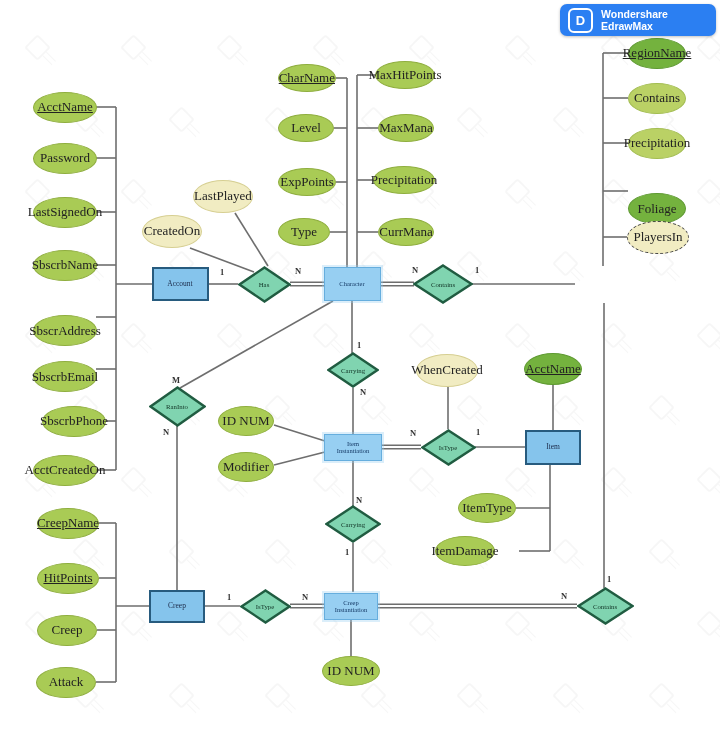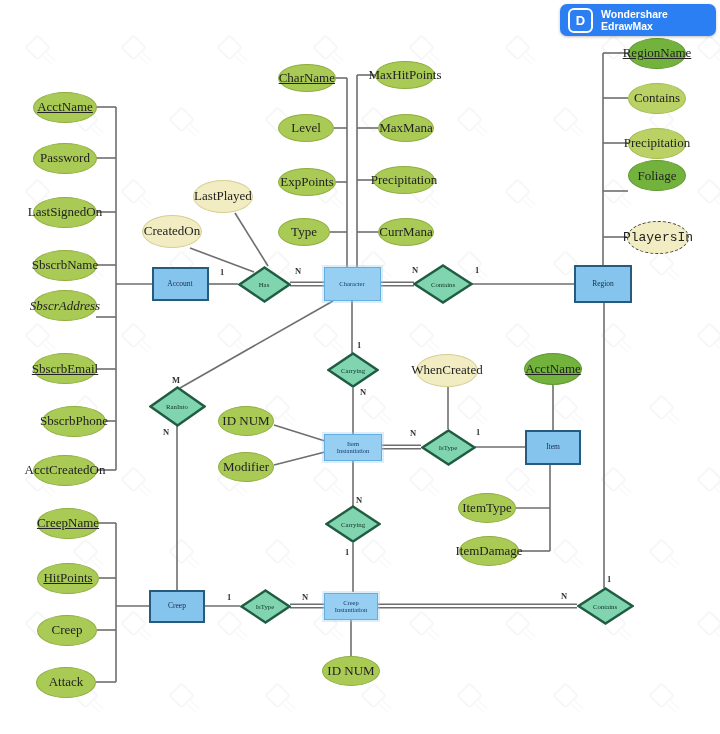--- a/index.html
+++ b/index.html
@@ -358,24 +358,24 @@
     </div>
     <div class="node ellipse green" style="left: 33px; top: 142.5px; width: 64px; height: 31px;">
       <span>Password</span>
     </div>
     <div class="node ellipse green" style="left: 33px; top: 196.5px; width: 64px; height: 31px;">
       <span>LastSignedOn</span>
     </div>
     <div class="node ellipse green" style="left: 33px; top: 249.5px; width: 64px; height: 31px;">
       <span>SbscrbName</span>
     </div>
-    <div class="node ellipse green" style="left: 33px; top: 290px; width: 64px; height: 31px; font-style: italic;">
+    <div class="node ellipse green" style="left: 33px; top: 315px; width: 64px; height: 31px;">
       <span>SbscrAddress</span>
     </div>
-    <div class="node ellipse green" style="left: 33px; top: 353px; width: 64px; height: 31px; text-decoration: underline;">
+    <div class="node ellipse green" style="left: 33px; top: 361px; width: 64px; height: 31px;">
       <span>SbscrbEmail</span>
     </div>
     <div class="node ellipse green" style="left: 42px; top: 405.5px; width: 64px; height: 31px;">
       <span>SbscrbPhone</span>
     </div>
     <div class="node ellipse green" style="left: 33px; top: 454.5px; width: 64px; height: 31px;">
       <span>AcctCreatedOn</span>
     </div>
     <div class="node ellipse green key" style="left: 278px; top: 64px; width: 58px; height: 28px; justify-content: flex-end;">
       <span>CharName</span>
@@ -409,42 +409,42 @@
     </div>
     <div class="node ellipse green-dark key" style="left: 628px; top: 37.5px; width: 58px; height: 31px;">
       <span>RegionName</span>
     </div>
     <div class="node ellipse green-light" style="left: 628px; top: 82.5px; width: 58px; height: 31px;">
       <span>Contains</span>
     </div>
     <div class="node ellipse green-light" style="left: 628px; top: 127.5px; width: 58px; height: 31px;">
       <span>Precipitation</span>
     </div>
-    <div class="node ellipse green-dark" style="left: 628px; top: 160px; width: 58px; height: 31px;">
+    <div class="node ellipse green-dark" style="left: 628px; top: 193px; width: 58px; height: 31px;">
       <span>Foliage</span>
     </div>
-    <div class="node ellipse cream-dashed" style="left: 627px; top: 220.5px; width: 62px; height: 33px; font-family: Liberation Mono, monospace;">
+    <div class="node ellipse cream-dashed" style="left: 627px; top: 220.5px; width: 62px; height: 33px;">
       <span>PlayersIn</span>
     </div>
     <div class="node ellipse green" style="left: 218px; top: 406px; width: 56px; height: 30px;">
       <span>ID NUM</span>
     </div>
     <div class="node ellipse green" style="left: 218px; top: 452px; width: 56px; height: 30px;">
       <span>Modifier</span>
     </div>
     <div class="node ellipse cream" style="left: 416px; top: 353.5px; width: 62px; height: 33px;">
       <span>WhenCreated</span>
     </div>
     <div class="node ellipse green-dark key" style="left: 524px; top: 353px; width: 58px; height: 32px;">
       <span>AcctName</span>
     </div>
     <div class="node ellipse green" style="left: 458px; top: 493px; width: 58px; height: 30px;">
       <span>ItemType</span>
     </div>
-    <div class="node ellipse green" style="left: 459px; top: 536px; width: 60px; height: 30px;">
+    <div class="node ellipse green" style="left: 435px; top: 536px; width: 60px; height: 30px;">
       <span>ItemDamage</span>
     </div>
     <div class="node ellipse green key" style="left: 37px; top: 507.5px; width: 62px; height: 31px;">
       <span>CreepName</span>
     </div>
     <div class="node ellipse green key" style="left: 37px; top: 562.5px; width: 62px; height: 31px;">
       <span>HitPoints</span>
     </div>
     <div class="node ellipse green" style="left: 37px; top: 614.5px; width: 60px; height: 31px;">
       <span>Creep</span>
@@ -453,23 +453,20 @@
       <span>Attack</span>
     </div>
     <div class="node ellipse green" style="left: 322px; top: 656px; width: 58px; height: 30px;">
       <span>ID NUM</span>
     </div>
     <div class="node entity" style="left: 151.5px; top: 267px; width: 57px; height: 34px;">
       <span>Account</span>
     </div>
     <div class="node entity light" style="left: 323.5px; top: 267px; width: 57px; height: 34px;">
       <span>Character</span>
-    </div>
-    <div class="node entity" style="left: 574px; top: 265px; width: 58px; height: 38px;">
-      <span>Region</span>
     </div>
     <div class="node entity light" style="left: 324px; top: 433.5px; width: 58px; height: 27px;">
       <span>Item</span>
       <span>Instantiation</span>
     </div>
     <div class="node entity" style="left: 525px; top: 429.5px; width: 56px; height: 35px;">
       <span>Item</span>
     </div>
     <div class="node entity" style="left: 149px; top: 589.5px; width: 56px; height: 33px;">
       <span>Creep</span>

